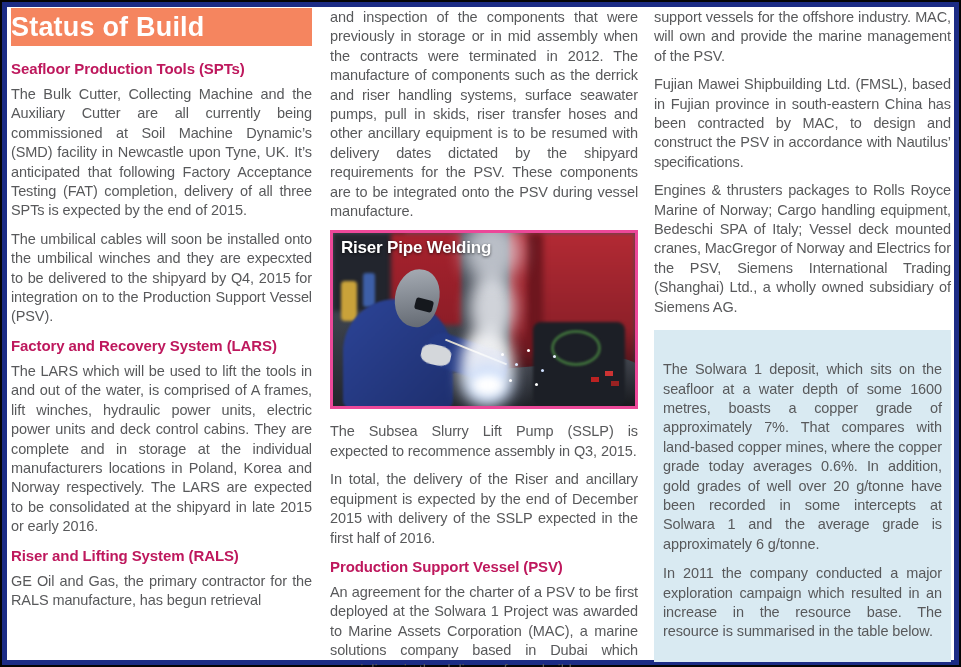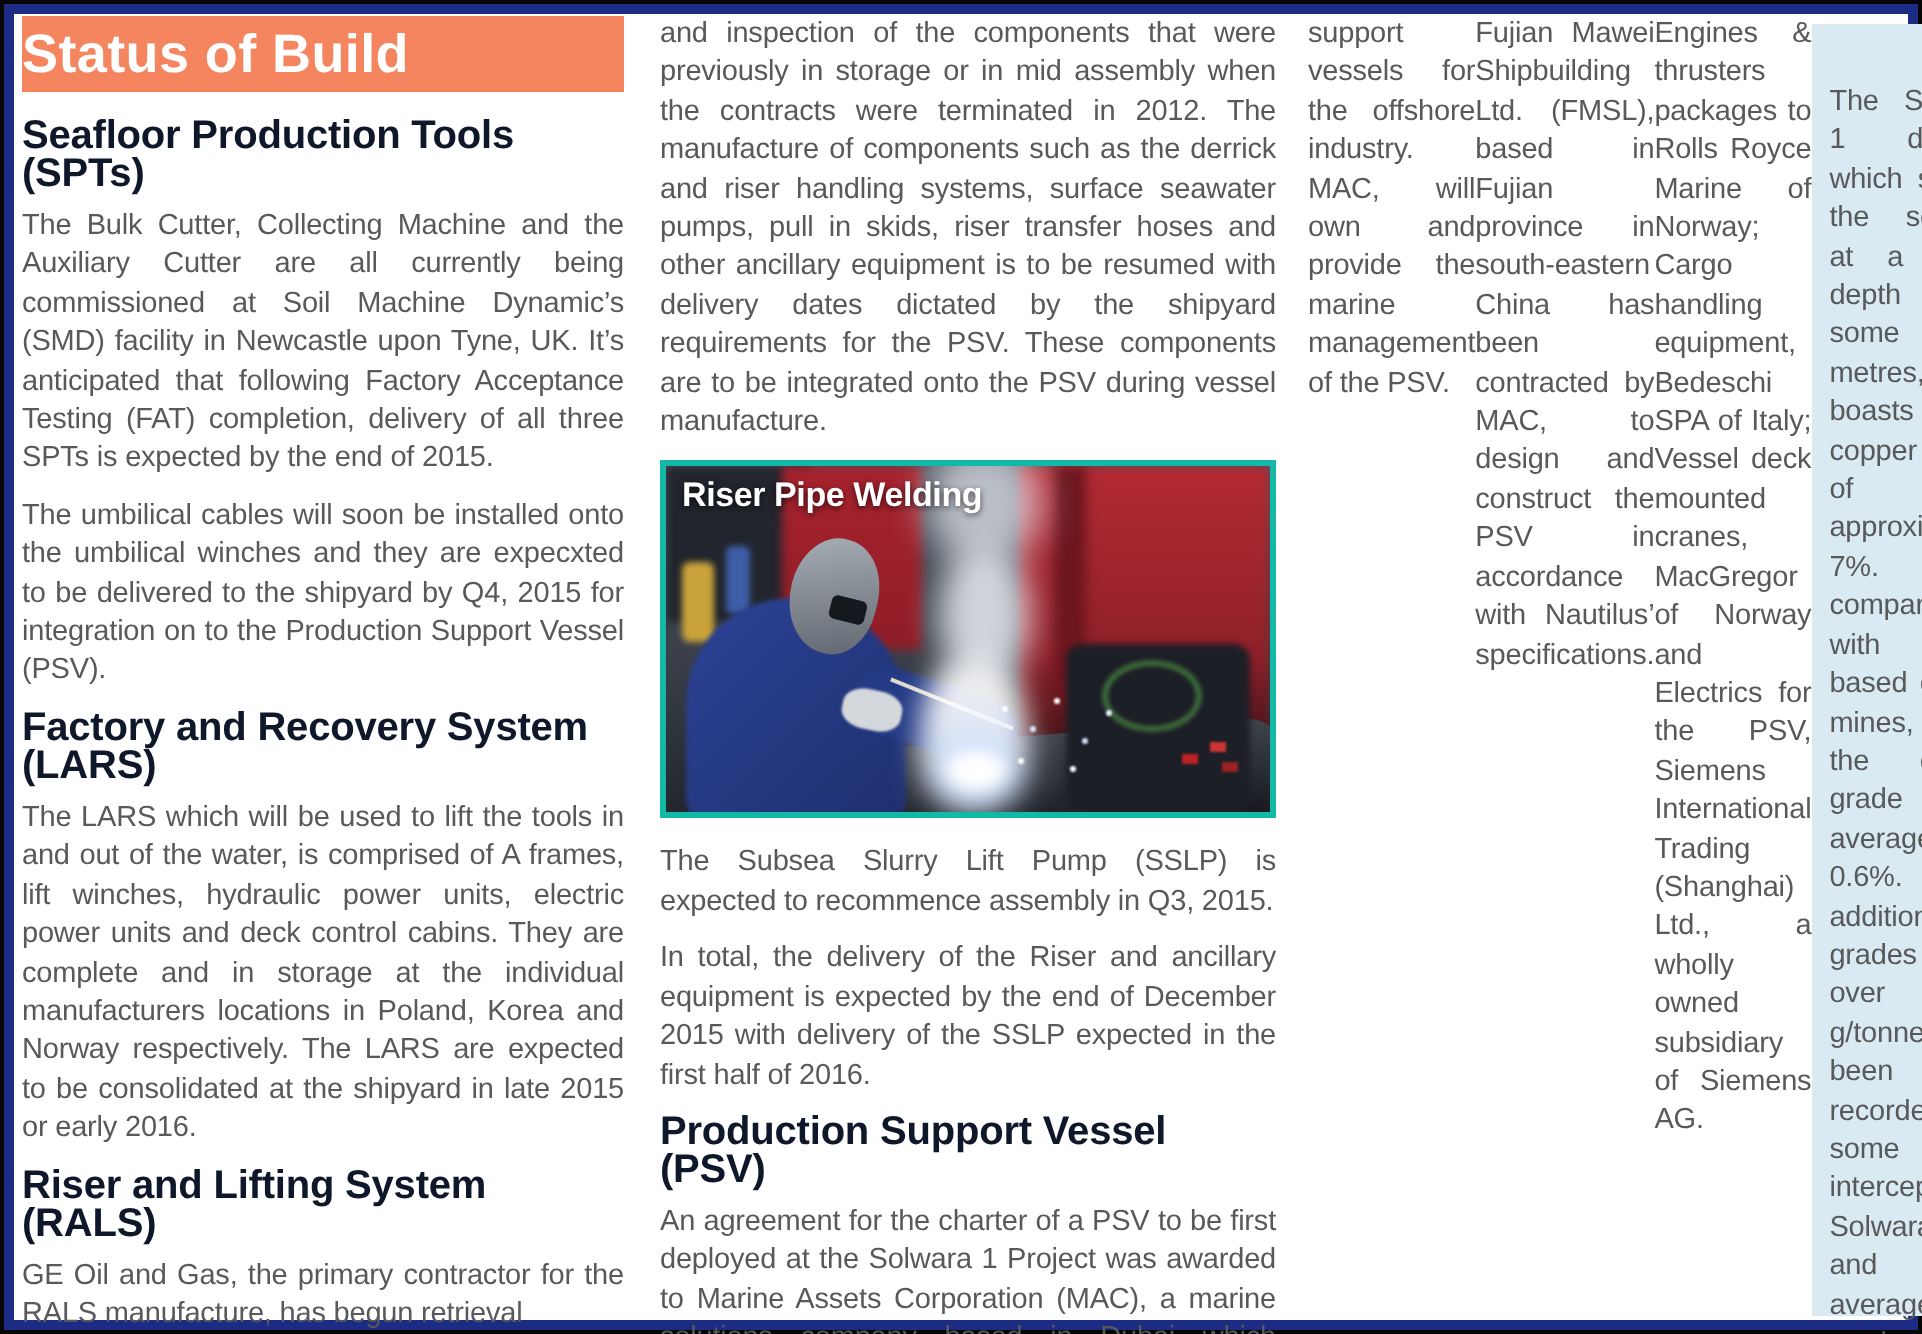--- a/index.html
+++ b/index.html
@@ -10,33 +10,33 @@
   }
   .page{
     position:absolute;inset:0;background:#ffffff;
     box-shadow: inset 0 0 0 2px #050505, inset 0 0 0 7px #1c2c85;
   }
   .col{
     position:absolute;top:8px;
     color:#58595b;font-size:14.5px;line-height:19.4px;letter-spacing:-0.1px;
   }
   .col p{margin:0 0 9px 0;text-align:justify;}
-  .col h3{margin:3px 0 7px 0;font-size:20px;line-height:19px;color:#0f172a;letter-spacing:-0.1px;}
+  .col h3{margin:3px 0 7px 0;font-size:15px;line-height:19px;color:#be185d;letter-spacing:-0.1px;}
   .col-left{left:11px;width:301px;}
   .col-mid{left:330px;width:308px;}
-  .col-right{left:654px;width:297px;height:650px;display:flex;flex-direction:row;}
+  .col-right{left:654px;width:297px;height:650px;display:flex;flex-direction:column;}
 
   .banner{
     background:#f5855f;color:#ffffff;height:38px;line-height:38px;
     font-size:27px;font-weight:600;margin-bottom:13px;
     letter-spacing:0.2px;
   }
 
   .photo-figure{
-    border:3px solid #14b8a6;margin:3px 0 13px 0;background:#ec4899;
+    border:3px solid #ec4899;margin:3px 0 13px 0;background:#ec4899;
   }
   .photo-scene{position:relative;width:302px;height:173px;overflow:hidden;
     background:linear-gradient(180deg,#4a505c 0%,#3a3f49 55%,#23262d 100%);}
   .photo-scene > div{position:absolute;}
   .shelf-dark{left:0;top:0;width:72px;height:78px;background:#22252d;filter:blur(2px);}
   .bottle-yellow{left:8px;top:48px;width:16px;height:40px;background:#c9a23a;border-radius:4px;filter:blur(1.5px);}
   .bottle-blue{left:30px;top:40px;width:12px;height:34px;background:#3d5fa8;border-radius:3px;filter:blur(1.5px);}
   .curtain-center{left:58px;top:0;width:70px;height:92px;background:linear-gradient(180deg,#a7222d,#8d1d27);filter:blur(2.5px);}
   .curtain-right{right:0;top:0;width:126px;height:136px;background:linear-gradient(180deg,#b32a34 0%,#8e2029 70%,#4a141a 100%);filter:blur(2px);}
   .curtain-fold{right:92px;top:0;width:16px;height:120px;background:#6d161e;filter:blur(3px);}

